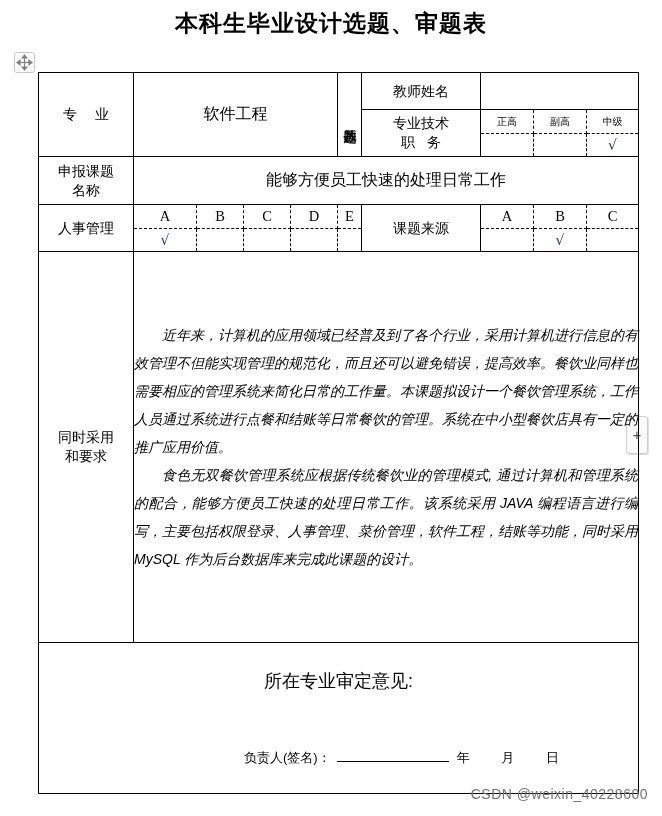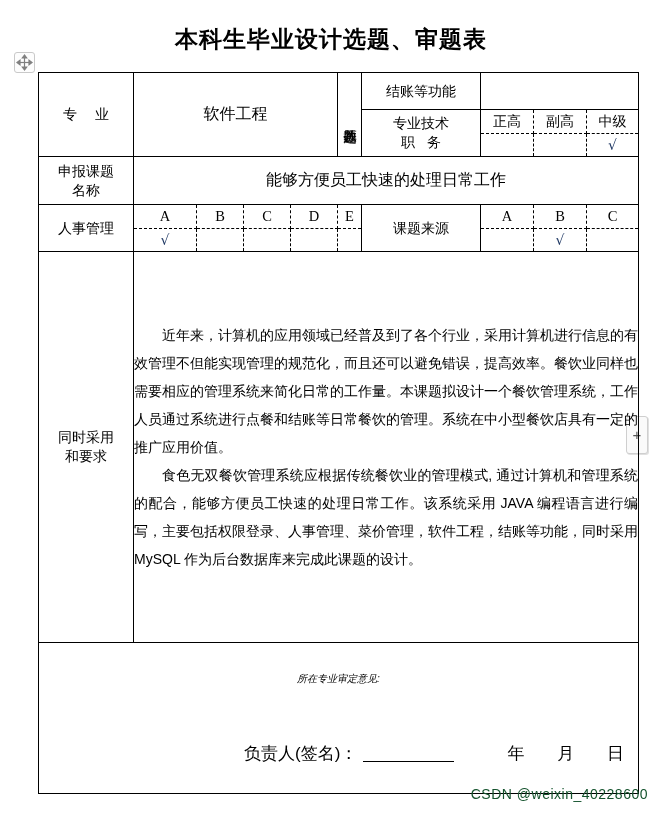--- a/index.html
+++ b/index.html
@@ -12,21 +12,21 @@
     height: 816px;
     position: relative;
     overflow: hidden;
     font-family: "Liberation Serif", "DejaVu Serif", serif;
     color: #000000;
   }
 
   
   .doc-title {
     position: absolute;
-    top: 24px;
+    top: 8px;
     left: 0;
     width: 662px;
     text-align: center;
     font-family: "Liberation Sans", "DejaVu Sans", sans-serif;
     font-weight: bold;
     font-size: 23px;
     letter-spacing: 1px;
   }
 
   
@@ -92,76 +92,76 @@
     font-size: 16px;
   }
   .vert {
     writing-mode: vertical-rl;
     text-orientation: upright;
     display: inline-block;
     line-height: 1.02;
     font-size: 13.5px;
     letter-spacing: 0px;
   }
-  .grade { font-size: 14px; }
+  .grade { font-size: 10px; }
   .opt   { font-family: "Liberation Serif", "DejaVu Serif", serif; font-size: 14.5px; }
   .tick  {
     color: #1f3864;
     font-size: 14px;
     font-family: "DejaVu Sans", sans-serif;
   }
 
   
   .intro-body {
     text-align: left;
     padding: 6px 10px 8px 10px;
     vertical-align: top;
+    font-style: italic;
   }
   .intro-body p {
     margin: 0;
     text-indent: 2em;
     font-size: 14px;
     line-height: 2.0;
     text-align: justify;
     text-justify: inter-ideograph;
   }
 
   
   .review-cell {
     text-align: left;
     vertical-align: top;
     padding: 10px 12px 12px 10px;
     height: 150px;
   }
-  .review-title { font-size: 10px; font-style: italic; }
+  .review-title { font-size: 18px; }
   .sign-row {
     margin-top: 56px;
-    font-size: 17px;
+    font-size: 13px;
     display: flex;
-    align-items: flex-end;
     padding-left: 205px;
   }
   .sign-label { white-space: nowrap; }
   .sign-line {
     display: inline-block;
     width: 112px;
     border-bottom: 1px solid #000;
     margin: 0 8px 3px 6px;
     height: 12px;
   }
-  .sign-date { white-space: nowrap; letter-spacing: 14px; margin-left: 46px; }
+  .sign-date { white-space: nowrap; letter-spacing: 14px; }
 
   
   .watermark {
     position: absolute;
     right: 14px;
     bottom: 14px;
     font-family: "Liberation Sans", "DejaVu Sans", sans-serif;
     font-size: 14px;
-    color: #14532d;
+    color: #737373;
     letter-spacing: 0.5px;
   }
 </style>
 </head>
 <body>
 
 <div class="doc-title">本科生毕业设计选题、审题表</div>
 
 <div class="move-handle">
   <svg width="19" height="19" viewBox="0 0 19 19">
@@ -198,21 +198,21 @@
     <td rowspan="3" class="lbl">
       <span class="lbl-sp">专  业</span>
     </td>
     <td rowspan="3" colspan="4" class="cellval">
       <span>软件工程</span>
     </td>
     <td rowspan="3">
       <span class="vert">选题教师</span>
     </td>
     <td colspan="2" class="lbl" style="height:36px">
-      <span>结账等功能</span>
+      <span>教师姓名</span>
     </td>
     <td colspan="3" class="cellval">
       <span></span>
     </td>
   </tr>
 
   <tr>
     <td colspan="2" rowspan="2" class="lbl" style="height:46px">
       <span>专业技术</span><br>
       <span style="letter-spacing:4px;padding-left:4px">职 务</span>

